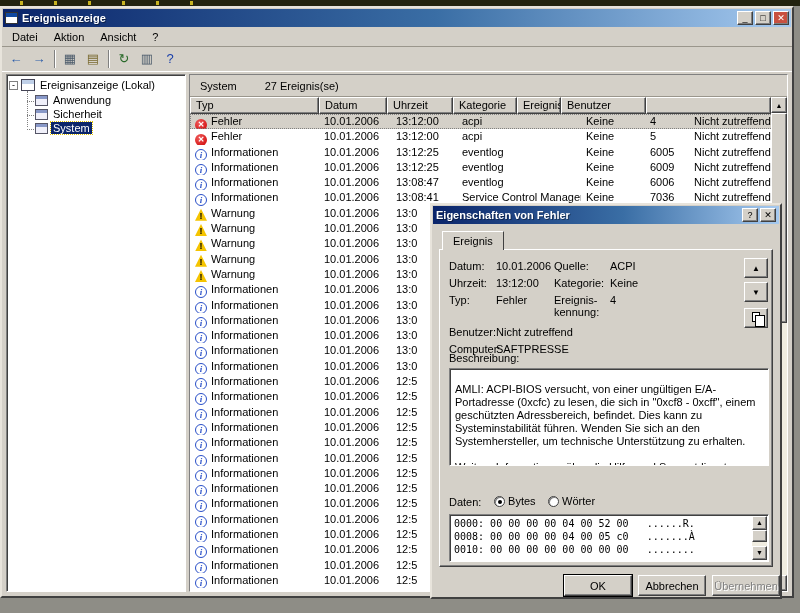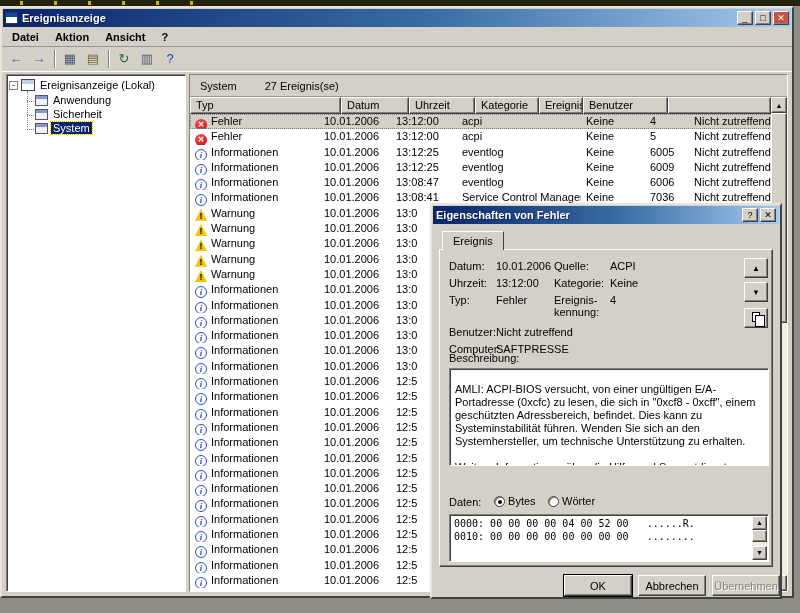--- a/index.html
+++ b/index.html
@@ -21,21 +21,21 @@
     display:flex;align-items:center;padding:0 2px;}
   .win-ico{width:13px;height:12px;background:linear-gradient(#1048a0 0 4px,#fff 4px);
     border:1px solid #333;display:inline-block;}
   .title-text{color:#fff;font-weight:bold;font-size:11px;margin-left:4px;flex:1;
     text-shadow:1px 1px 0 rgba(0,0,0,.4);}
   .cap-btn{width:16px;height:14px;font-size:9px;line-height:11px;text-align:center;padding:0;
     font-family:"Liberation Sans",sans-serif;color:#000;margin-left:2px;}
   .cap-btn.close{background:#c85040;color:#fff;}
 
   .menubar{height:19px;display:flex;align-items:center;font-size:11px;background:#d4d0c8;
-    border-bottom:1px solid #9a968c;padding-left:2px;font-weight:bold;}
+    border-bottom:1px solid #9a968c;padding-left:2px;}
   .menu-item{padding:2px 8px;cursor:default;}
   .toolbar{height:25px;display:flex;align-items:center;gap:1px;background:#d4d0c8;
     border-bottom:1px solid #fff;padding:1px 3px;}
   .tool-btn{width:22px;height:22px;background:#d4d0c8;border:1px solid #d4d0c8;
     font-size:13px;line-height:18px;text-align:center;padding:0;}
   .tb-sep{width:1px;height:18px;background:#808080;box-shadow:1px 0 0 #fff;margin:0 3px;}
 
   .workarea{position:absolute;left:2px;right:2px;top:64px;bottom:2px;display:flex;
     background:#d4d0c8;padding:2px;}
   .tree-panel{width:180px;font-size:11px;overflow:hidden;padding:2px 0;}
@@ -169,21 +169,21 @@
           </div>
       </div>
       <div class="splitter"></div>
 
       <div class="list-panel s3d">
         <div class="result-band">
           <span>System</span>
           <span>27 Ereignis(se)</span>
         </div>
         <div class="lv-header" id="lv-header">
-            <div class="lv-hcell r3d" style="width: 151px;">Typ</div>
+            <div class="lv-hcell r3d" style="width: 129px;">Typ</div>
             <div class="lv-hcell r3d" style="width: 68px;">Datum</div>
             <div class="lv-hcell r3d" style="width: 66px;">Uhrzeit</div>
             <div class="lv-hcell r3d" style="width: 64px;">Kategorie</div>
             <div class="lv-hcell r3d" style="width: 44px;">Ereignis</div>
             <div class="lv-hcell r3d" style="width: 85px;">Benutzer</div>
             <div class="lv-hcell r3d filler"></div>
           </div>
         <div class="lv-rows" id="lv-rows">
             <div class="lv-row selected">
               <div class="lv-cell" style="width: 129px;"><span class="ei error">✕</span><span>Fehler</span></div>
@@ -515,20 +515,21 @@
         </div>
       </div>
 
       <span class="fld" style="left:9px;top:246px">Daten:</span>
       <span class="fld" style="left:54px;top:245px"><span class="radio checked"></span> <span>Bytes</span></span>
       <span class="fld" style="left:108px;top:245px"><span class="radio"></span> <span>Wörter</span></span>
 
       <div class="hex-box s3d">
         <div id="hex-lines">
             <div class="hex-line">0000: 00 00 00 00 04 00 52 00   ......R.</div>
+            <div class="hex-line">0008: 00 00 00 00 04 00 05 c0   .......À</div>
             <div class="hex-line">0010: 00 00 00 00 00 00 00 00   ........</div>
           </div>
         <div class="hex-scroll">
           <button class="sb-btn up r3d">▲</button>
           <div class="sb-thumb r3d"></div>
           <button class="sb-btn down r3d">▼</button>
         </div>
       </div>
     </div>
 

